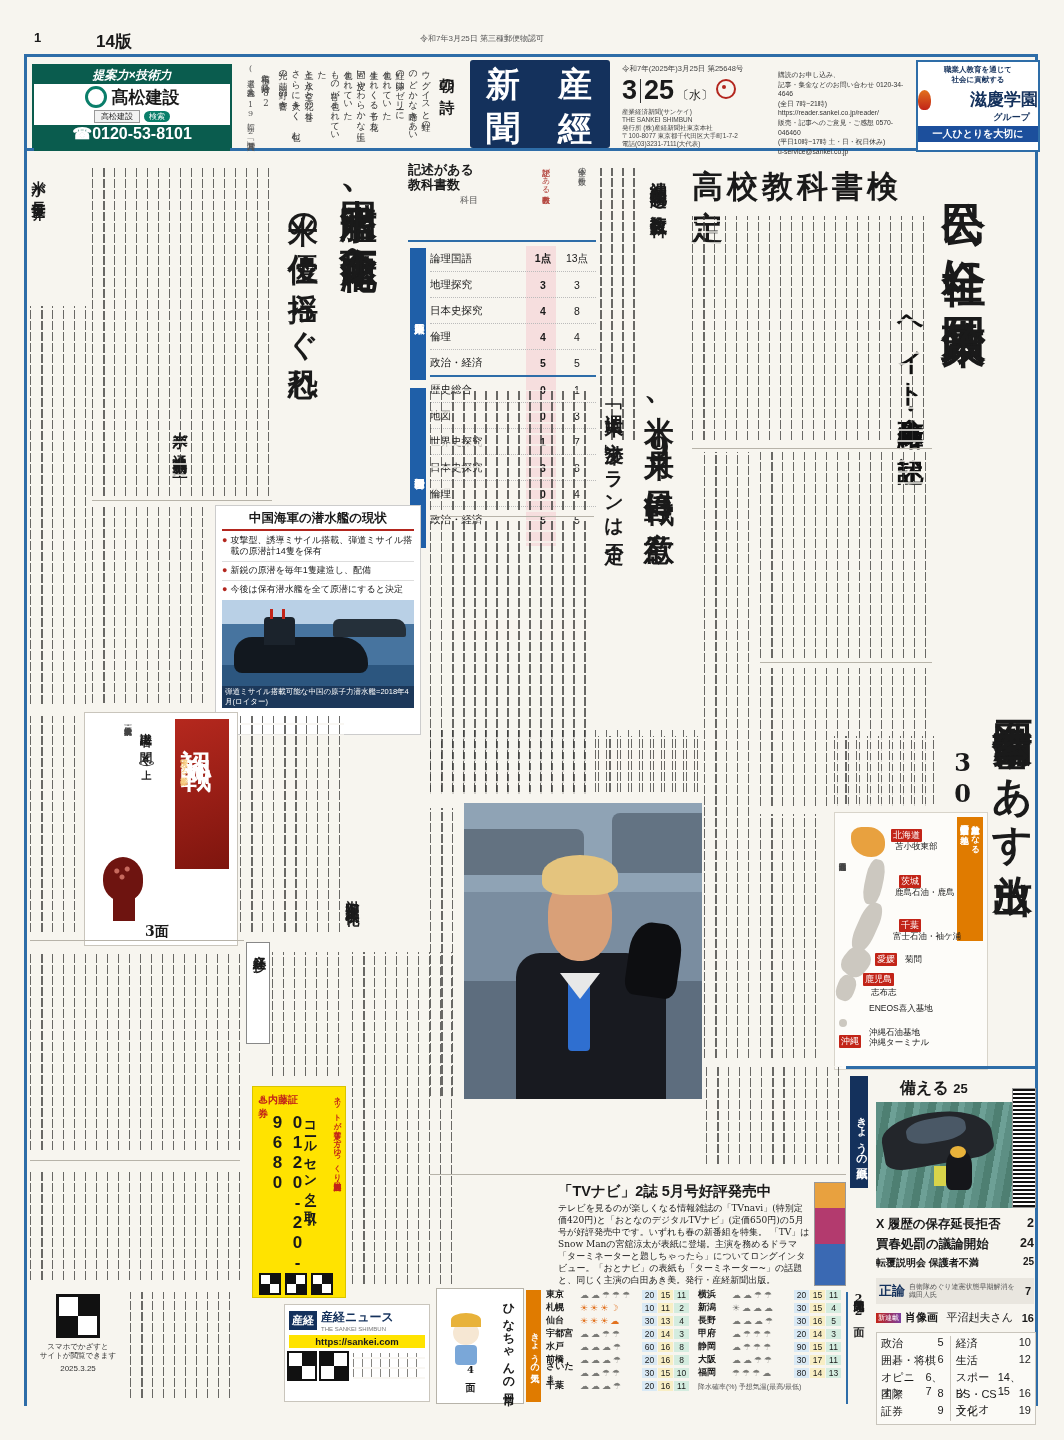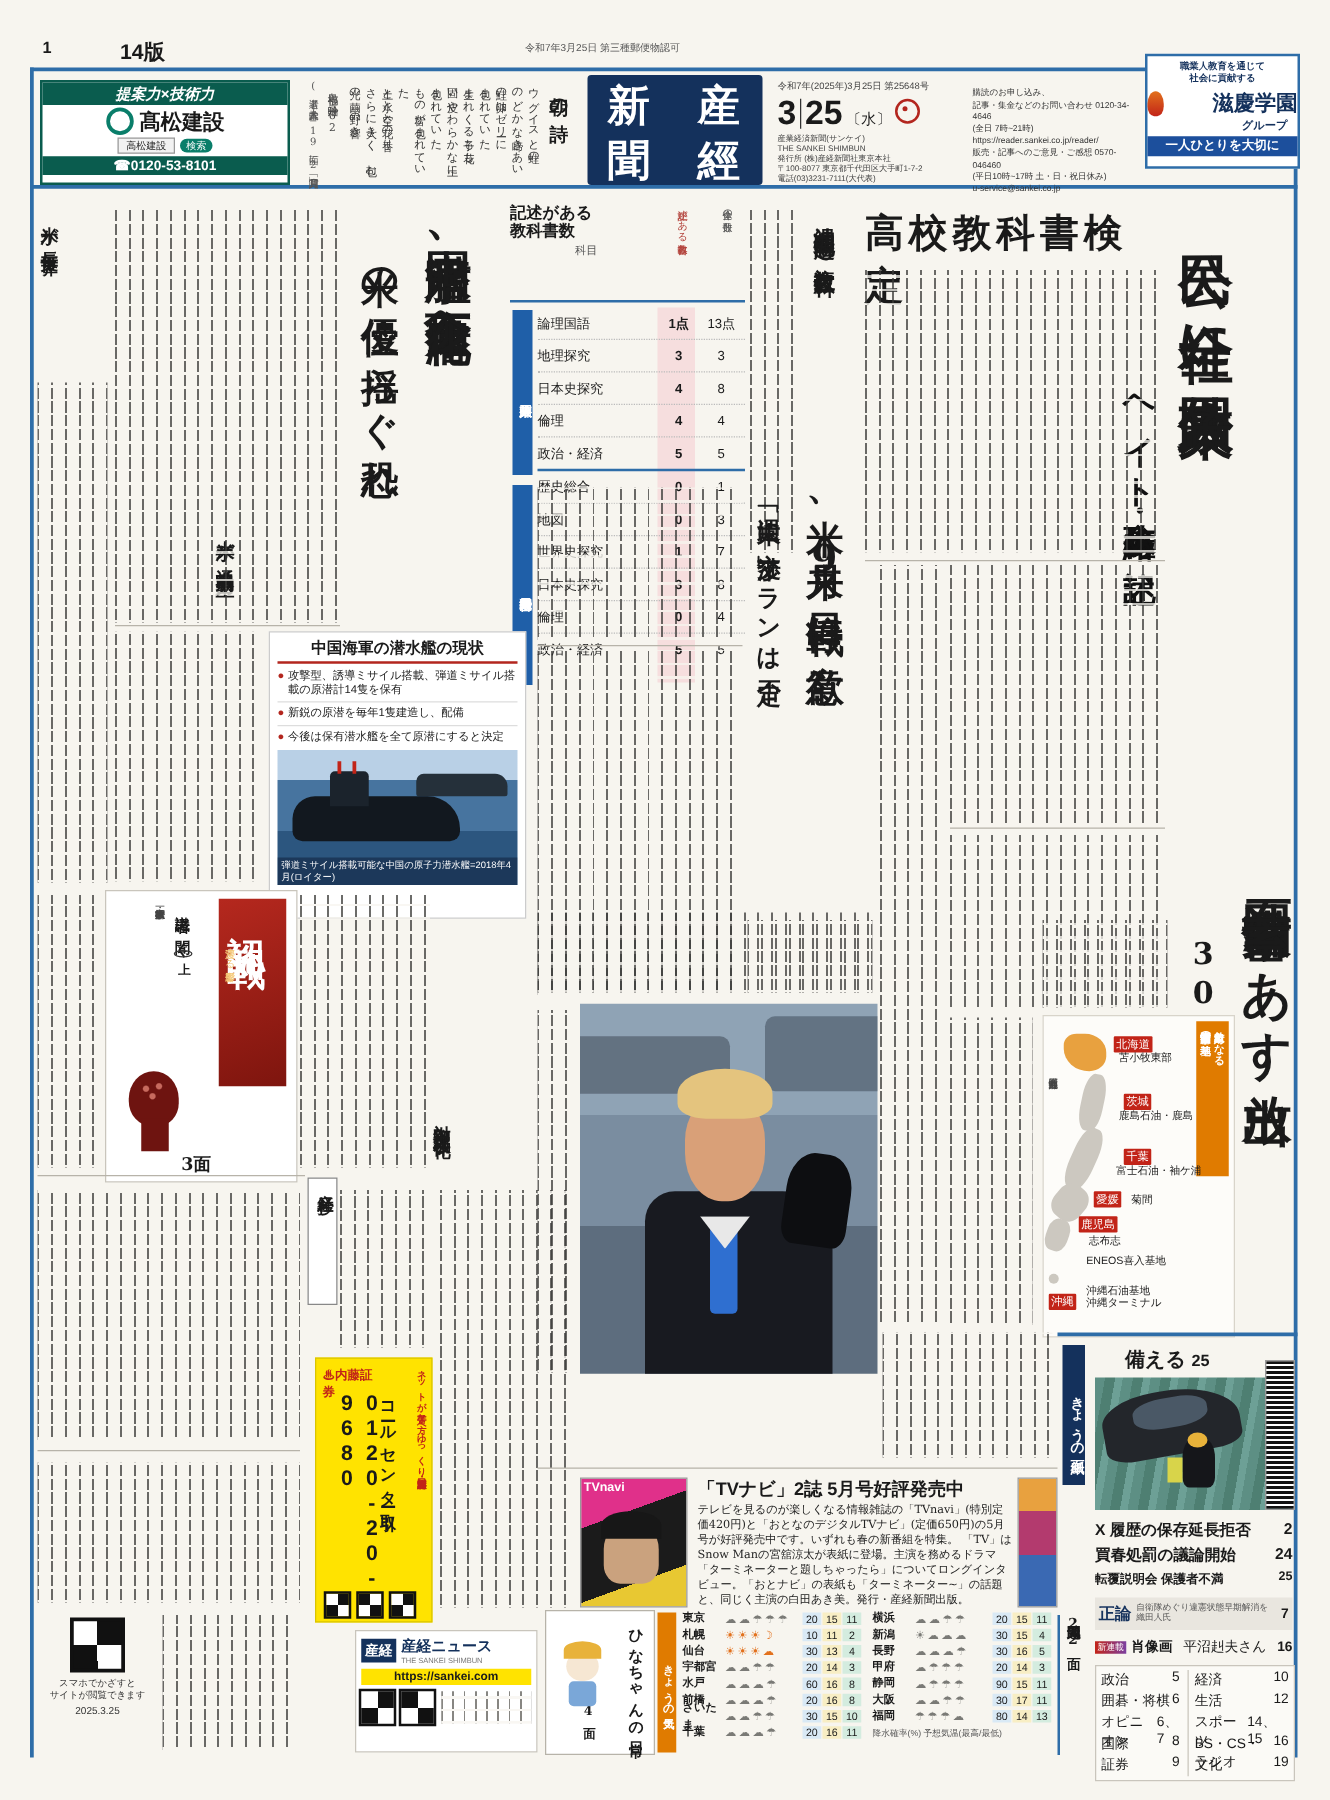--- a/index.html
+++ b/index.html
@@ -47,21 +47,21 @@
   <div class="abs" style="left:32px;top:64px;width:196px;height:80px;border:2px solid #0a5c4e;background:#fff;">
     <div style="background:#0a5c4e;color:#fff;font-style:italic;font-size:12px;text-align:center;height:18px;line-height:18px;" class="sans b">提案力×技術力</div>
     <div style="display:flex;align-items:center;justify-content:center;gap:5px;height:26px;">
       <span style="width:16px;height:16px;border-radius:50%;border:3px solid #0a7e6a;display:inline-block;"></span>
       <span class="b" style="font-size:17px;">髙松建設</span>
     </div>
     <div class="sans" style="display:flex;gap:4px;justify-content:center;font-size:8px;align-items:center;">
       <span style="border:1px solid #999;padding:0 6px;background:#f2f2f2;">高松建設</span>
       <span style="background:#0a7e6a;color:#fff;border-radius:6px;padding:0 5px;">検索</span>
     </div>
-    <div style="background:#0a5c4e;color:#fff;font-size:11px;text-align:center;height:15px;line-height:17px;margin-top:2px;" class="sans b">☎0120-53-8101</div>
+    <div style="background:#0a5c4e;color:#fff;font-size:16px;text-align:center;height:26px;line-height:17px;margin-top:2px;" class="sans b">☎0120-53-8101</div>
   </div>
 
   <div class="abs" style="left:234px;top:62px;width:232px;height:86px;">
     <div class="abs v b" style="right:10px;top:4px;font-size:15px;">朝の詩</div>
     <div class="abs vs" style="right:34px;top:2px;height:82px;font-size:9px;line-height:13px;white-space:pre-line;color:#333;">ウグイスと蛙の
 のどかな啼きあい
 鮭の卵はゼリーに
 包まれていた
 生まれくる子も花も
 固い皮やわらかな土に
@@ -100,21 +100,21 @@
   </div>
 
   <div class="abs sans" style="left:778px;top:70px;width:132px;font-size:6.8px;line-height:9.6px;color:#333;white-space:pre-line;">購読のお申し込み、
 記事・集金などのお問い合わせ 0120-34-4646
 (全日 7時~21時)
 https://reader.sankei.co.jp/reader/
 販売・記事へのご意見・ご感想 0570-046460
 (平日10時~17時 土・日・祝日休み)
 u-service@sankei.co.jp</div>
 
-  <div class="abs" style="left:916px;top:43px;width:120px;height:88px;border:2px solid #2e6da8;background:#fff;">
+  <div class="abs" style="left:916px;top:60px;width:120px;height:88px;border:2px solid #2e6da8;background:#fff;">
     <div class="sans b" style="font-size:7.5px;color:#14315c;text-align:center;white-space:pre-line;line-height:10px;margin-top:3px;">職業人教育を通じて
 社会に貢献する</div>
     <div style="display:flex;align-items:center;justify-content:space-between;gap:3px;margin-top:3px;">
       <span style="width:13px;height:20px;background:linear-gradient(180deg,#e2711d,#c22418);border-radius:50% 50% 40% 40%;display:inline-block;"></span>
       <span class="b" style="font-size:17px;color:#14315c;">滋慶学園</span>
     </div>
     <div class="sans b" style="font-size:9px;color:#14315c;text-align:right;padding-right:8px;">グループ</div>
     <div class="sans b" style="background:#1c4f9c;color:#fff;font-size:10px;text-align:center;height:16px;line-height:16px;margin-top:2px;">一人ひとりを大切に</div>
   </div>
 
@@ -411,25 +411,20 @@
     <div class="abs sans b" style="left:5px;top:6px;width:40px;font-size:10px;color:#c22418;">♨<span>内藤証券</span></div>
     <div class="abs v b sans" style="left:48px;top:26px;height:160px;font-size:13px;">コールセンター取引</div>
     <div class="abs v b sans" style="left:14px;top:26px;height:160px;font-size:17px;letter-spacing:1px;">0120-20-9680</div>
     <div class="abs" style="left:8px;bottom:4px;width:18px;height:18px;background:conic-gradient(#111 25%,#fff 0 50%,#111 0 75%,#fff 0);outline:2px solid #111;"></div>
     <div class="abs" style="left:34px;bottom:4px;width:18px;height:18px;background:conic-gradient(#fff 25%,#111 0 50%,#fff 0 75%,#111 0);outline:2px solid #111;"></div>
     <div class="abs" style="left:60px;bottom:4px;width:18px;height:18px;background:conic-gradient(#111 25%,#fff 0 50%,#111 0 75%,#fff 0);outline:2px solid #111;"></div>
   </div>
 
   <div class="abs rule" style="left:430px;top:1174px;width:416px;"></div>
   <div class="abs" style="left:462px;top:1180px;width:384px;height:108px;">
-    <div class="abs" style="left:2px;top:2px;width:84px;height:102px;background:linear-gradient(160deg,#e0308a 0 30%,#1b1b1b 30% 75%,#e8c832 75%);border:1px solid #999;">
-      <div style="color:#fff;font-size:10px;font-weight:bold;padding:2px;font-family:'Liberation Sans',sans-serif;">TVnavi</div>
-      <div style="position:absolute;left:18px;top:34px;width:44px;height:50px;background:#caa27e;border-radius:45% 45% 30% 30%;"></div>
-      <div style="position:absolute;left:16px;top:26px;width:48px;height:22px;background:#171717;border-radius:50% 50% 0 0;"></div>
-    </div>
     <div class="abs sans b" style="left:96px;top:2px;font-size:14.5px;">「TVナビ」2誌 5月号好評発売中</div>
     <div class="abs" style="left:96px;top:22px;width:252px;font-size:9px;line-height:12px;color:#222;">テレビを見るのが楽しくなる情報雑誌の「TVnavi」(特別定価420円)と「おとなのデジタルTVナビ」(定価650円)の5月号が好評発売中です。いずれも春の新番組を特集。
 「TV」はSnow Manの宮舘涼太が表紙に登場。主演を務めるドラマ「ターミネーターと題しちゃったら」についてロングインタビュー。「おとナビ」の表紙も「ターミネーター~」の話題と、同じく主演の白田あき美。発行・産経新聞出版。</div>
     <div class="abs" style="left:352px;top:2px;width:30px;height:102px;background:linear-gradient(180deg,#e8a13f 0 25%,#b33a6e 25% 60%,#3a69b3 60%);border:1px solid #999;"></div>
   </div>
 
   <div class="abs sans" style="left:36px;top:1296px;width:84px;height:104px;text-align:center;">
     <div style="width:40px;height:40px;margin:0 auto;background:conic-gradient(#111 25%,#fff 0 50%,#111 0 75%,#fff 0);outline:3px solid #111;outline-offset:-1px;"></div>
     <div style="font-size:7.5px;margin-top:6px;white-space:pre-line;line-height:9px;color:#333;">スマホでかざすと
 サイトが閲覧できます</div>

